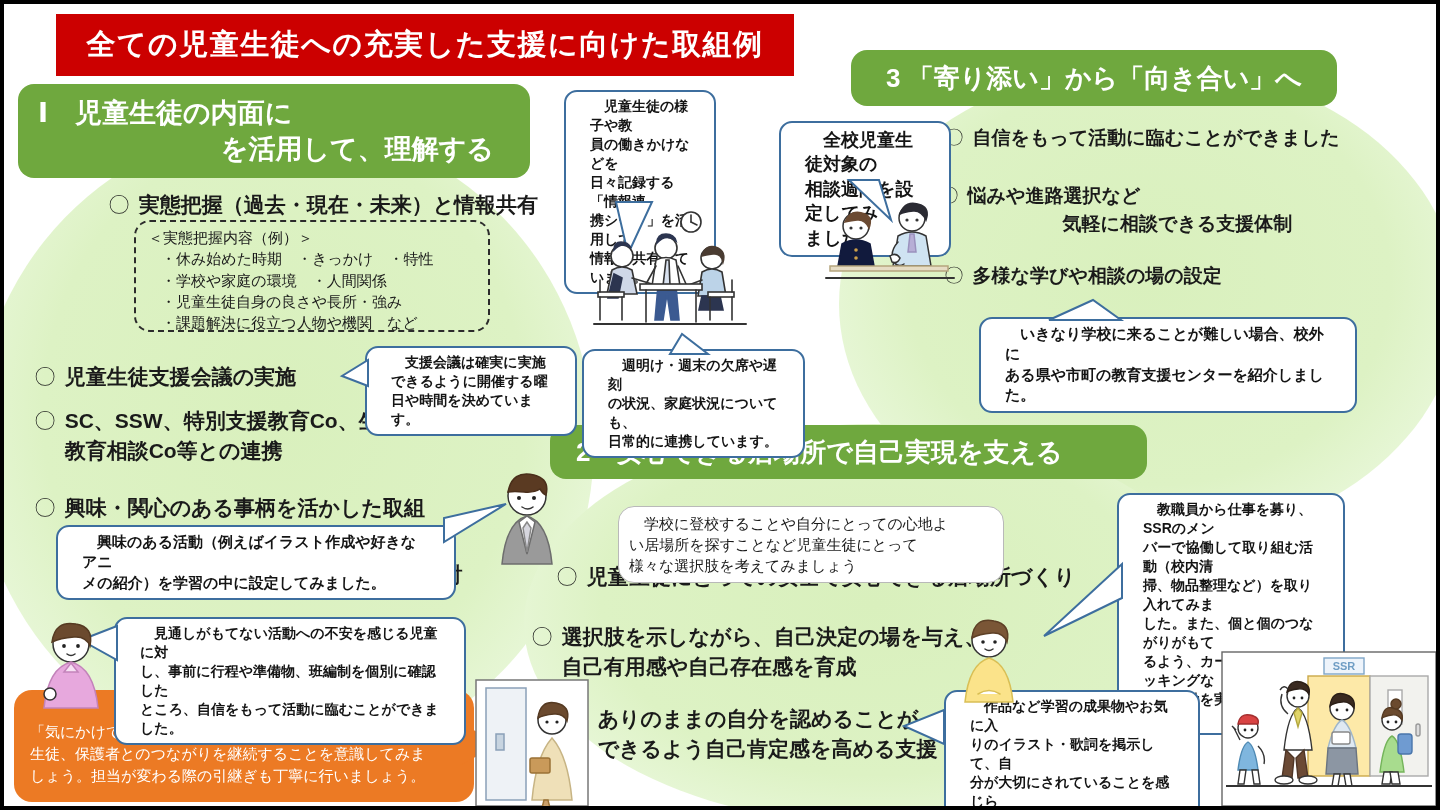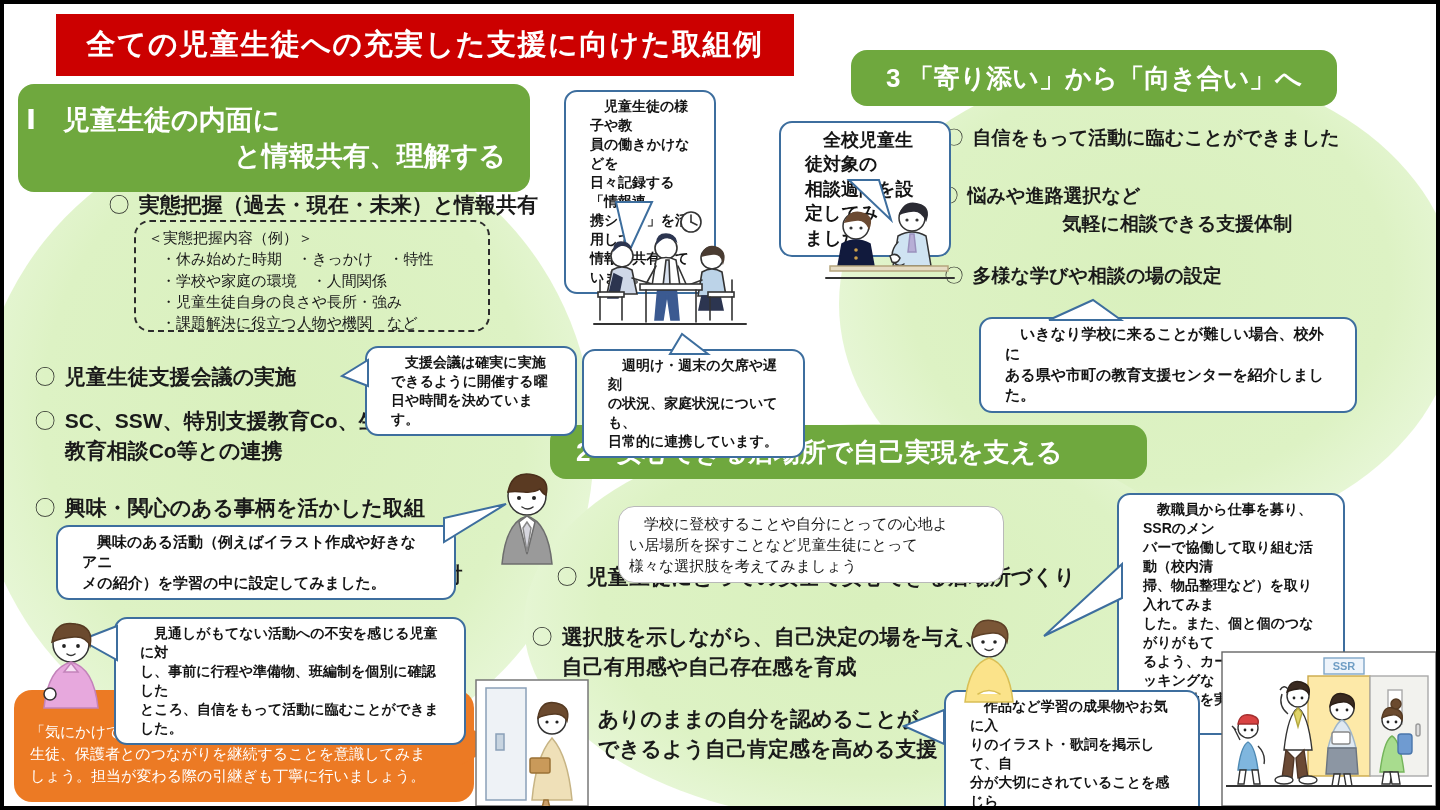--- a/index.html
+++ b/index.html
@@ -48,22 +48,22 @@
   .sec-head {
     position: absolute;
     background: #6fa83e;
     border-radius: 16px;
     z-index: 6;
     color: #ffffff;
     font-weight: bold;
     display: flex; align-items: center;
   }
   #sec1 {
-    left: 14px; top: 80px; width: 512px; height: 108px;
-    padding: 6px 8px;
+    left: 14px; top: 80px; width: 512px; height: 94px;
+    padding: 6px 20px;
     font-size: 27px;
     line-height: 1.35;
     flex-direction: column; align-items: stretch; justify-content: center;
   }
   #sec1 .l1 { text-align: left; }
   #sec1 .l2 { text-align: right; padding-right: 16px; }
   #sec3 {
     left: 847px; top: 46px; width: 486px; height: 56px;
     justify-content: center;
     font-size: 26px;
@@ -205,21 +205,21 @@
   <div class="ellipse" id="ell-left"></div>
   <div class="ellipse" id="ell-right"></div>
   <div class="ellipse" id="ell-center"></div>
 
   <div id="title-bar">
     <span class="txt">全ての児童生徒への充実した支援に向けた取組例</span>
   </div>
 
   <div class="sec-head" id="sec1">
     <span class="l1">Ⅰ　児童生徒の内面に</span>
-    <span class="l2">と情報共有、理解する</span>
+    <span class="l2">を活用して、理解する</span>
   </div>
 
   <div class="sec-head" id="sec3">
     <span>3 「寄り添い」から「向き合い」へ</span>
   </div>
 
   <div class="sec-head" id="sec2">
     <span>2　安心できる居場所で自己実現を支える</span>
   </div>
 

